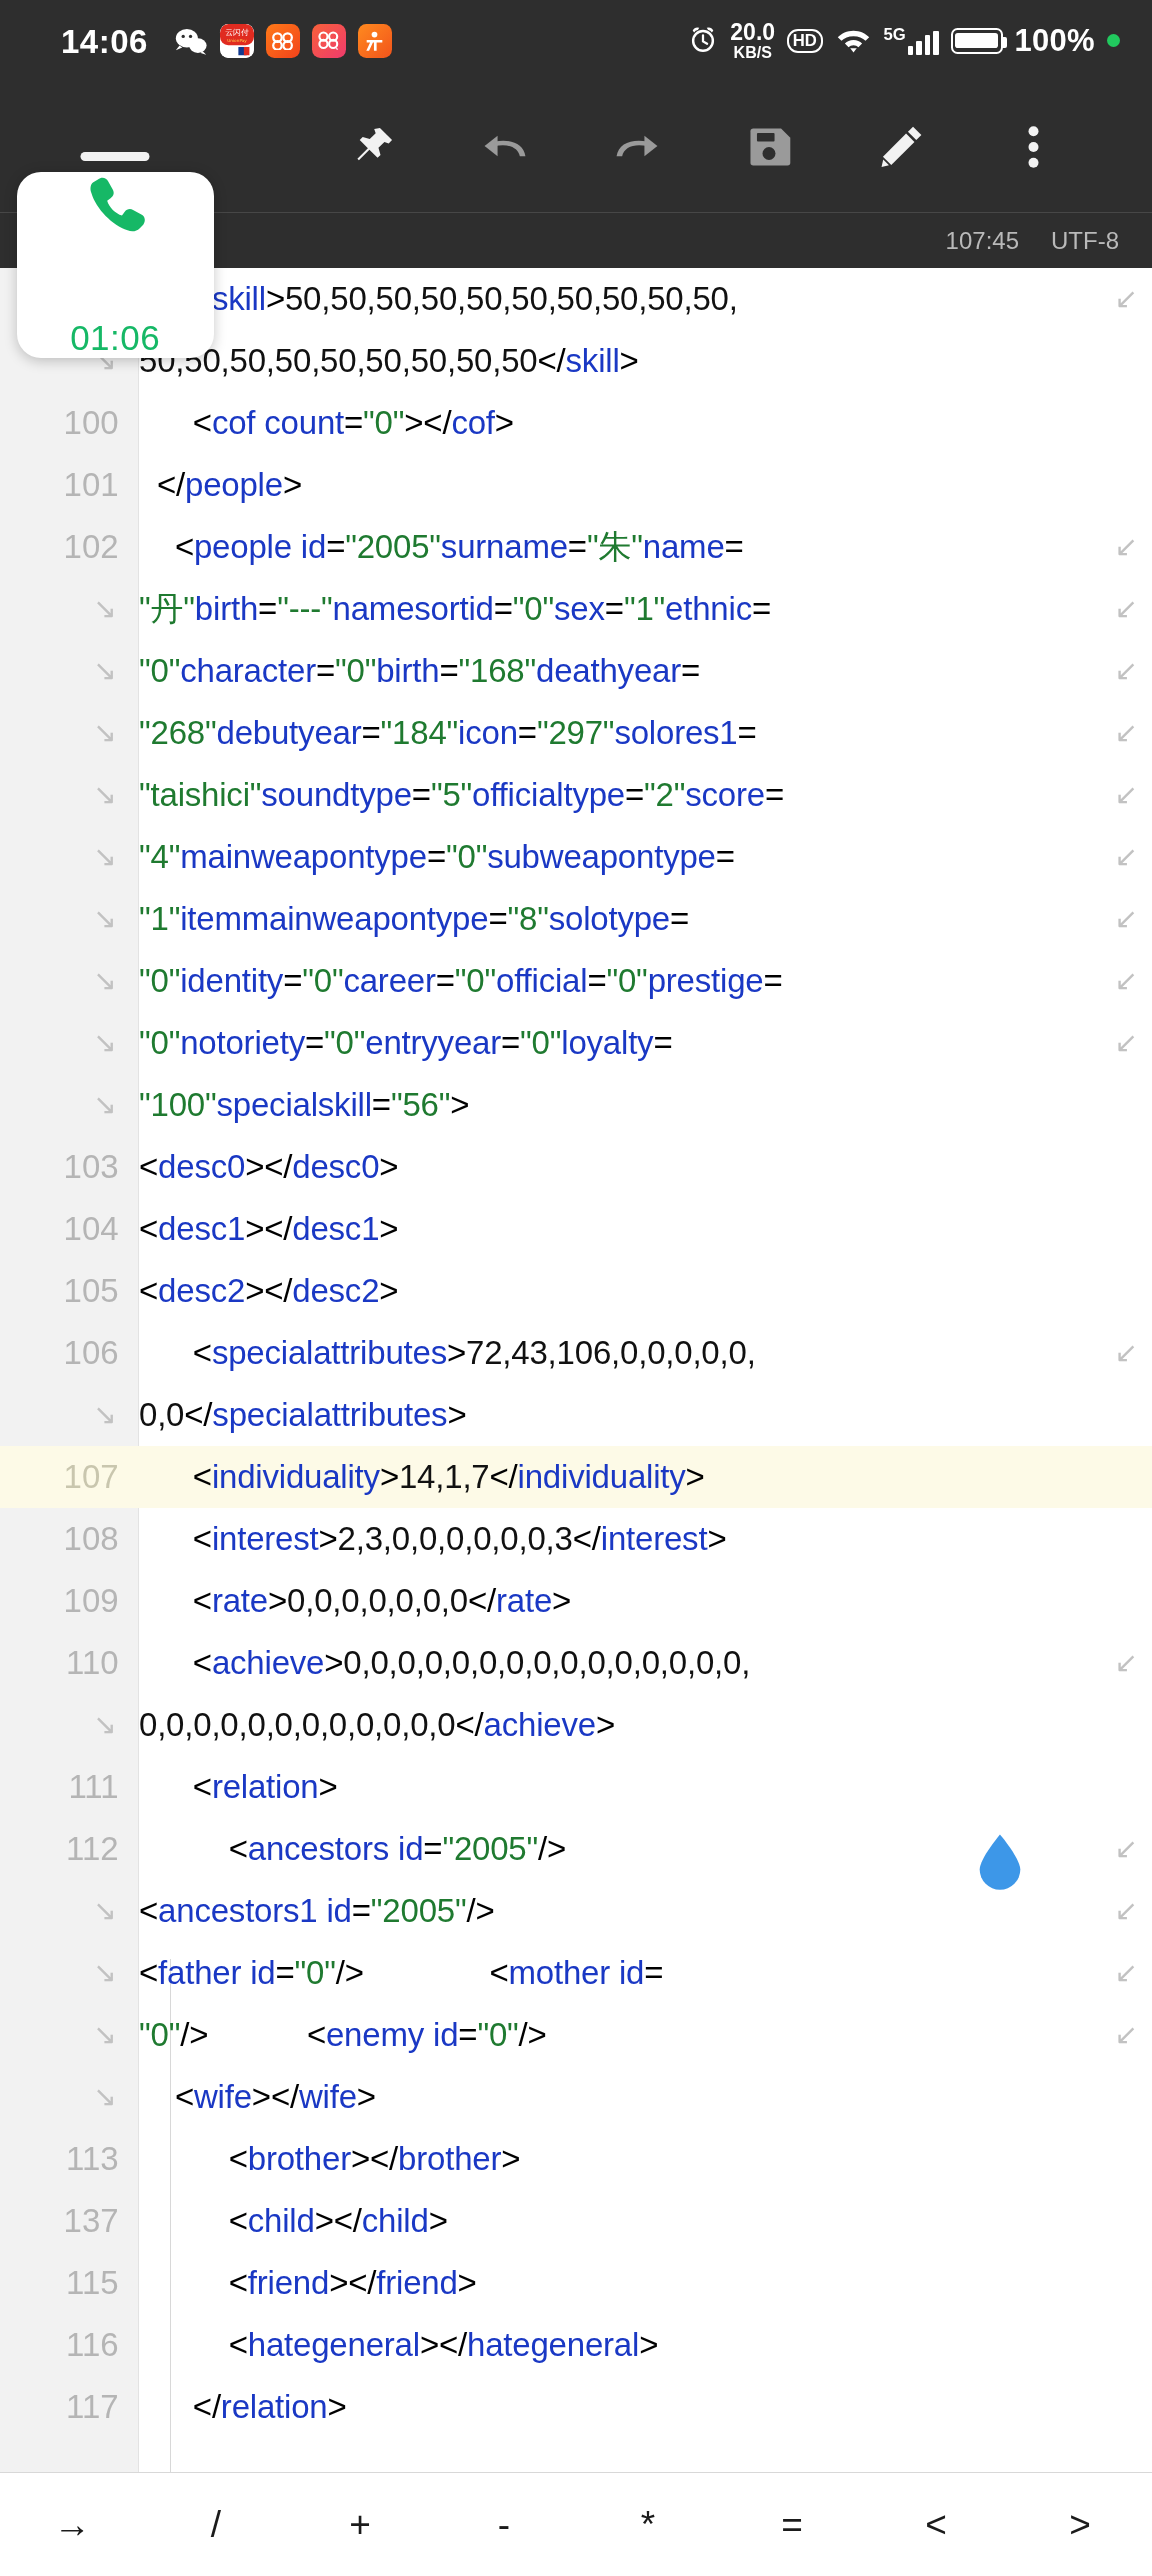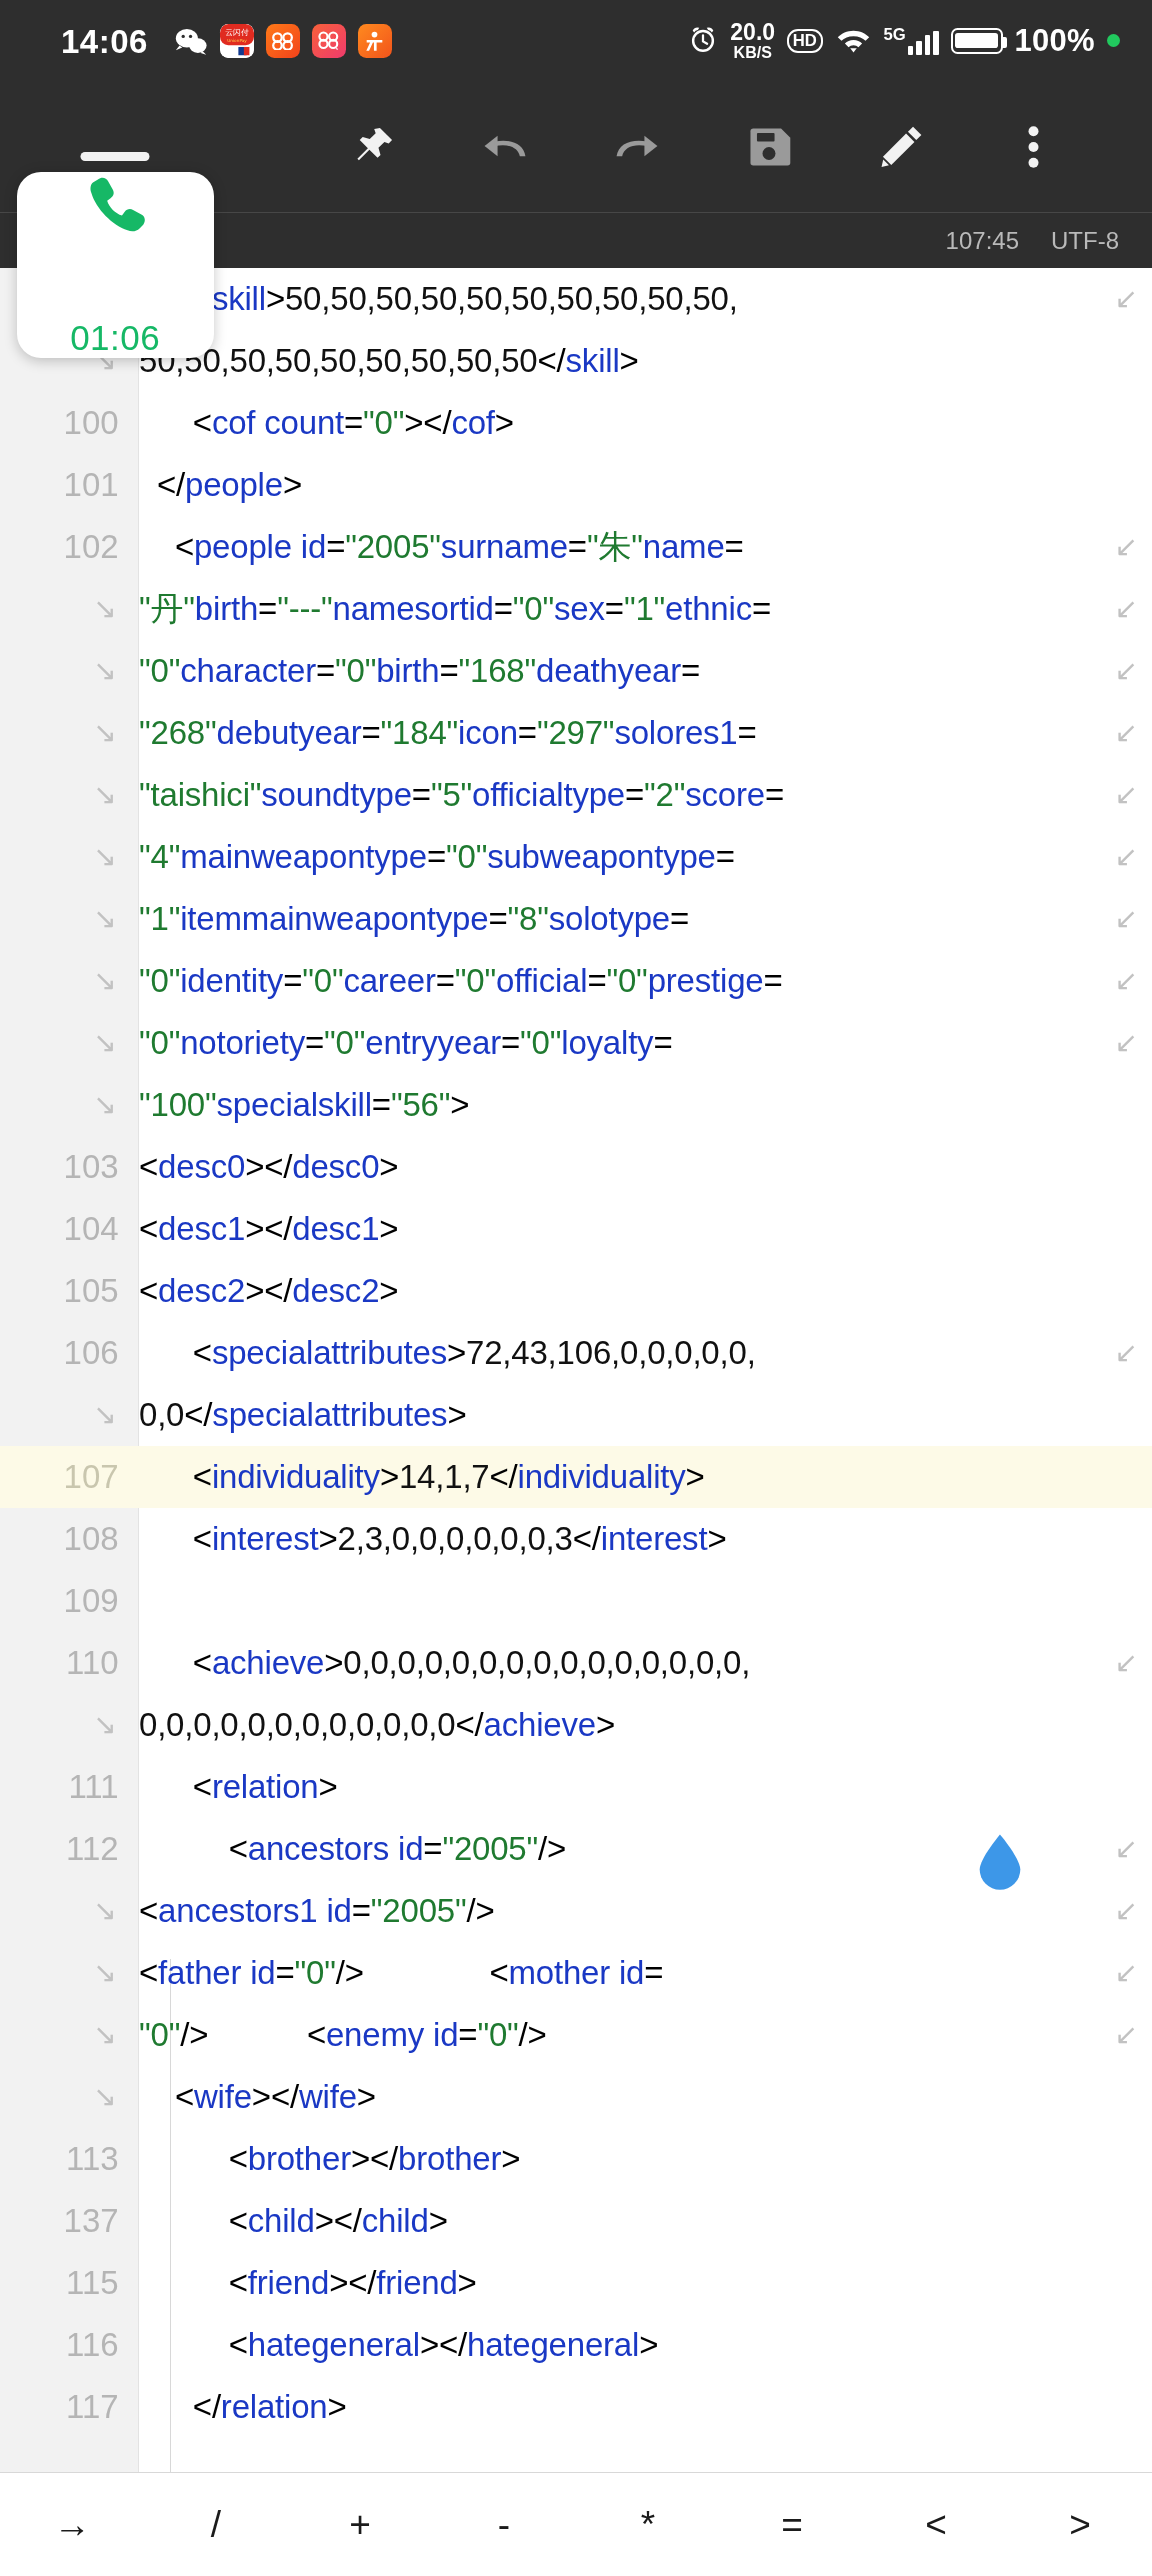--- a/index.html
+++ b/index.html
@@ -408,20 +408,21 @@
         <div class="row hl">
           <div class="ln">107</div>
           <div class="code"><span class="txt">      </span><span class="punc">&lt;</span><span class="tag">individuality</span><span class="punc">&gt;</span><span class="txt">14,1,7</span><span class="punc">&lt;/</span><span class="tag">individuality</span><span class="punc">&gt;</span></div>
         </div>
         <div class="row">
           <div class="ln">108</div>
           <div class="code"><span class="txt">      </span><span class="punc">&lt;</span><span class="tag">interest</span><span class="punc">&gt;</span><span class="txt">2,3,0,0,0,0,0,0,3</span><span class="punc">&lt;/</span><span class="tag">interest</span><span class="punc">&gt;</span></div>
         </div>
         <div class="row">
           <div class="ln">109</div>
+          <div class="code"><span class="txt">      </span><span class="punc">&lt;</span><span class="tag">rate</span><span class="punc">&gt;</span><span class="txt">0,0,0,0,0,0,0</span><span class="punc">&lt;/</span><span class="tag">rate</span><span class="punc">&gt;</span></div>
         </div>
         <div class="row">
           <div class="ln">110</div>
           <div class="code"><span class="txt">      </span><span class="punc">&lt;</span><span class="tag">achieve</span><span class="punc">&gt;</span><span class="txt">0,0,0,0,0,0,0,0,0,0,0,0,0,0,0,</span></div>
           <span class="wrapend">↙</span>
         </div>
         <div class="row cont">
           <div class="ln"></div>
           <div class="code"><span class="txt">0,0,0,0,0,0,0,0,0,0,0,0</span><span class="punc">&lt;/</span><span class="tag">achieve</span><span class="punc">&gt;</span></div>
           <span class="wrapmark">↘</span>

